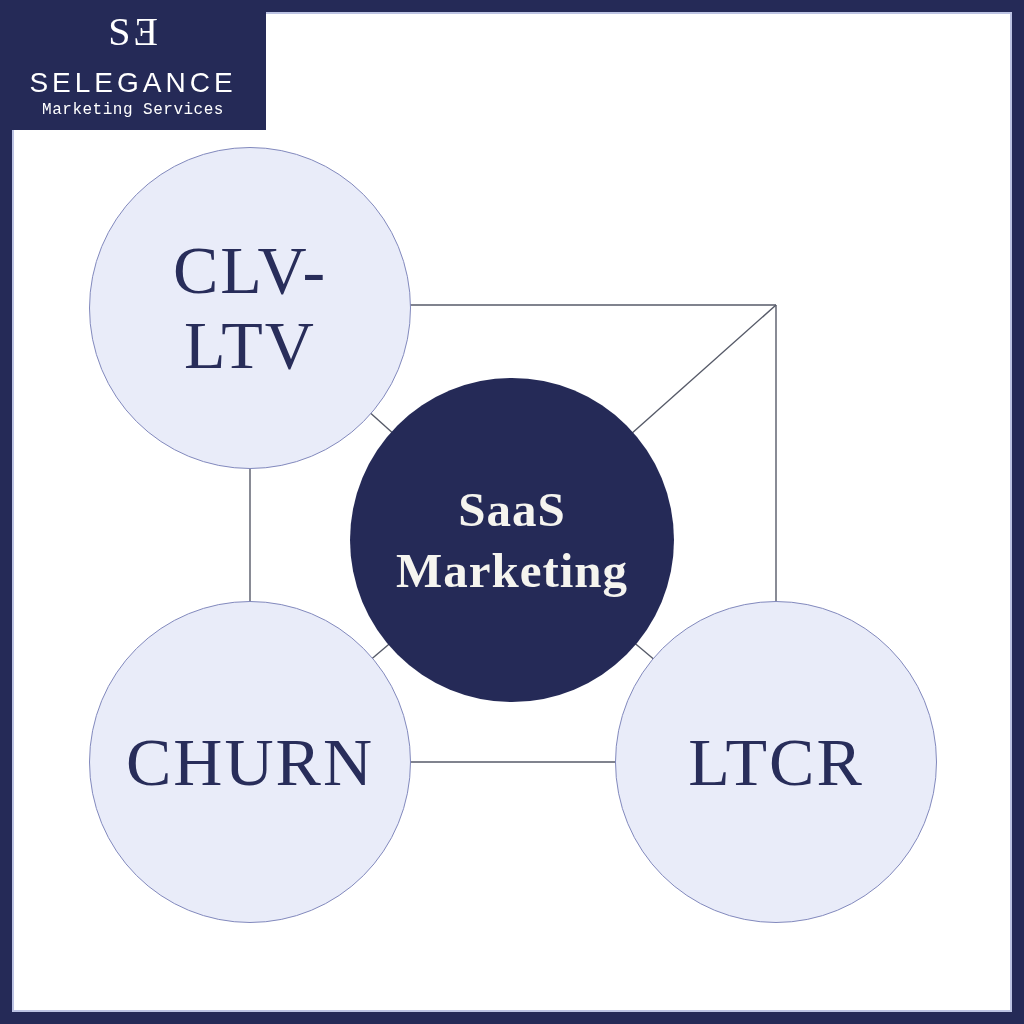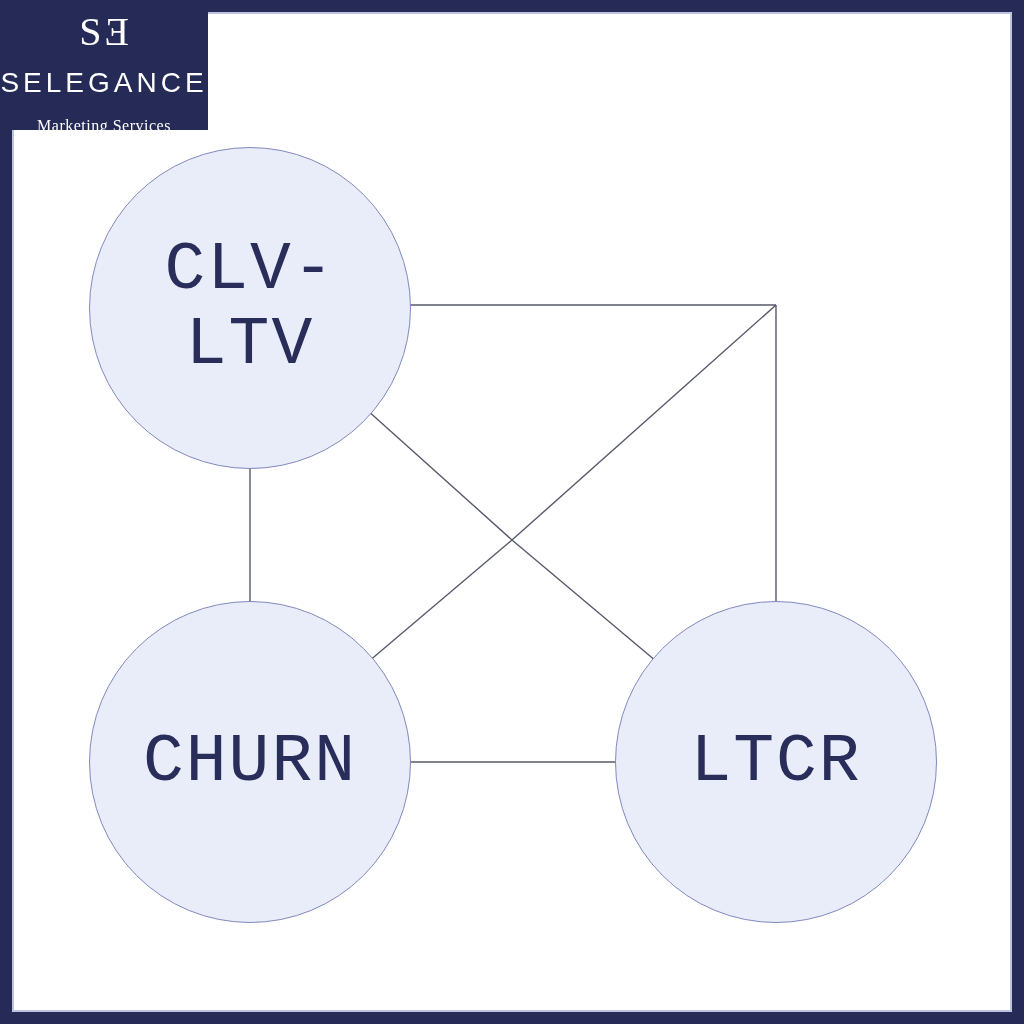--- a/index.html
+++ b/index.html
@@ -34,21 +34,20 @@
   }
   .circle {
     position: absolute;
     border-radius: 50%;
     display: flex;
     align-items: center;
     justify-content: center;
     text-align: center;
     box-sizing: border-box;
     z-index: 3;
-    font-family: Liberation Mono, monospace;
   }
   .node {
     width: 322px;
     height: 322px;
     background: #e9ecf9;
     border: 1.5px solid #8289bd;
   }
   .node-label {
     display: block;
     width: 280px;
@@ -71,21 +70,21 @@
     color: #f5f4ef;
     font-size: 49px;
     line-height: 1.25;
     font-weight: 700;
     letter-spacing: 1px;
   }
   
   .logo {
     position: absolute;
     left: 0; top: 0;
-    width: 208px;
+    width: 266px;
     height: 130px;
     background: #252a57;
     z-index: 4;
     display: flex;
     flex-direction: column;
     align-items: center;
     justify-content: flex-start;
     padding-top: 13px;
     box-sizing: border-box;
     color: #ffffff;
@@ -104,24 +103,24 @@
   }
   .brand-name {
     font-family: "Liberation Sans", sans-serif;
     font-size: 28px;
     font-weight: 400;
     letter-spacing: 4px;
     margin-top: 16px;
     white-space: nowrap;
   }
   .brand-tagline {
-    font-family: Liberation Serif, serif;
+    font-family: Liberation Mono, monospace;
     font-size: 16px;
     letter-spacing: 0.5px;
-    margin-top: 18px;
+    margin-top: 2px;
     white-space: nowrap;
   }
   
   .node-clv { left: 89px;  top: 147px; }
   .node-cac { left: 615px; top: 145px; }
   .node-churn { left: 89px;  top: 601px; }
   .node-ltcr { left: 615px; top: 601px; }
 </style>
 </head>
 <body>
@@ -147,20 +146,23 @@
 
 
   <div class="circle node node-ltcr">
     <span class="node-label">LTCR</span>
   </div>
 
   <div class="circle node node-churn">
     <span class="node-label">CHURN</span>
   </div>
 
+  <div class="circle hub">
+    <span class="hub-label">SaaS Marketing</span>
+  </div>
 
   <div class="logo">
     <div class="monogram">
       <span class="mono-left">S</span>
       <span class="mono-right">Ǝ</span>
     </div>
     <div class="brand-name">SELEGANCE</div>
     <div class="brand-tagline">Marketing Services</div>
   </div>
 

